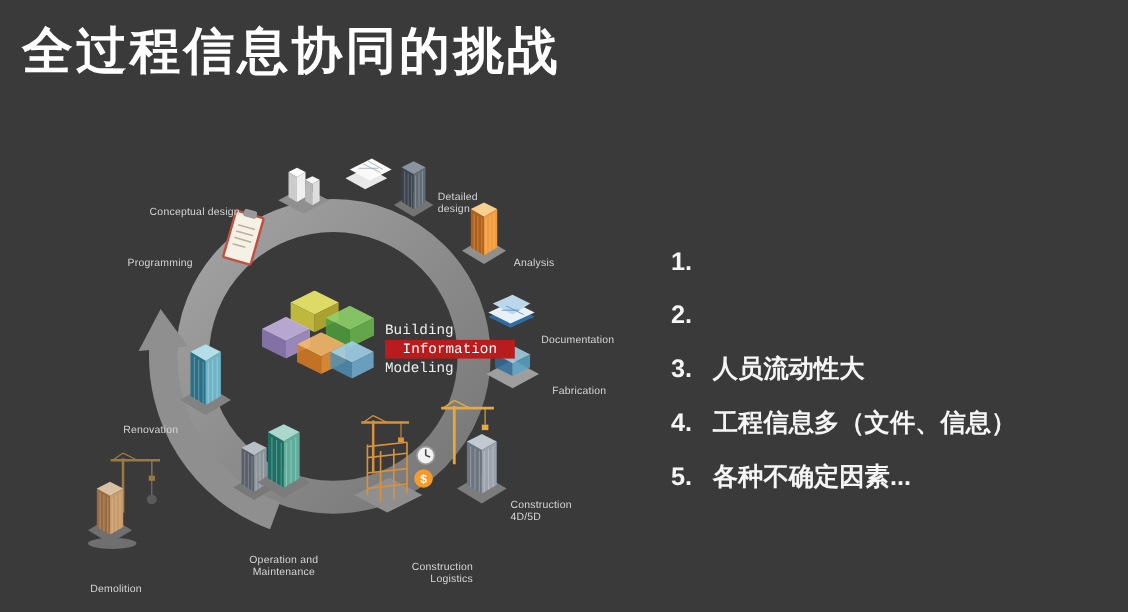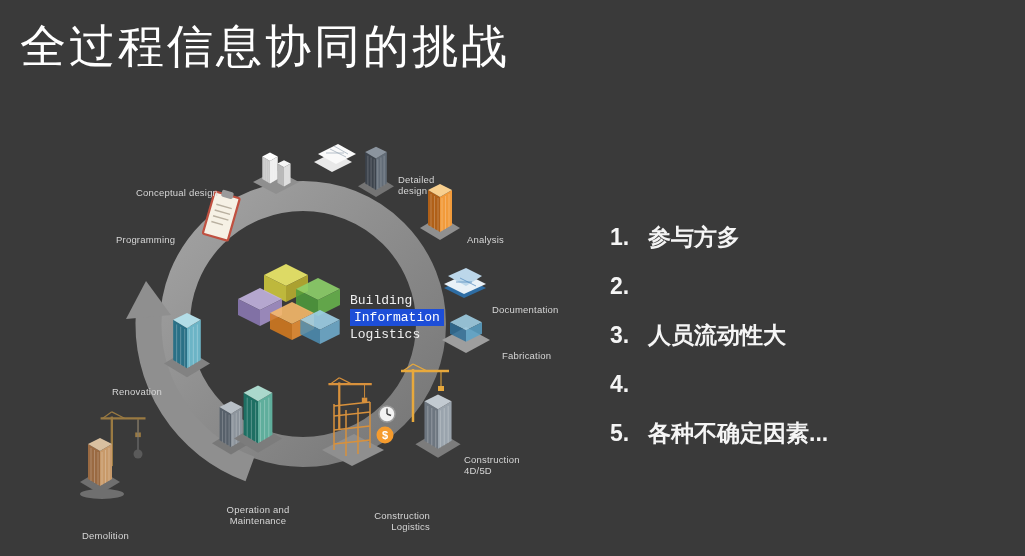--- a/index.html
+++ b/index.html
@@ -7,40 +7,40 @@
   body {
     background:#3a3a3a;
     font-family:"Liberation Sans","DejaVu Sans",sans-serif;
     position:relative;
     color:#fff;
   }
   .slide { position:absolute; inset:0; }
 
   .title {
     position:absolute; left:20px; top:20px;
-    font-size:46px; font-weight:400; color:#ffffff;
+    font-size:46px; font-weight:700; color:#ffffff;
     letter-spacing:3px; line-height:52px; white-space:nowrap;
   }
 
   
   .diagram { position:absolute; left:78px; top:126px; width:492px; height:420px; }
   .ring { position:absolute; left:0; top:0; }
   .st-icon { position:absolute; }
   .st-lbl {
     position:absolute; font-size:9.5px; line-height:11px;
     color:#d6d6d6; letter-spacing:0.2px;margin-top:28px;
   }
   .bim-cubes { position:absolute; }
   .bim-text {
     position:absolute; left:272px; top:166px;
     font-size:13px; line-height:17px; color:#efefef;font-family:Liberation Mono, monospace;
   }
   .bim-text .hl {
     display:inline-block; width:max-content;
-    background:#1d4ed8; color:#ffffff; padding:0 4px;
+    background:#b91c1c; color:#ffffff; padding:0 16px;
   }
 
   
   .challenges { position:absolute; left:610px; top:224px; width:400px; }
   .challenge {
     display:flex; align-items:flex-start;
     font-size:23px; line-height:27px; font-weight:600;
     color:#f5f5f5; margin-bottom:22px; white-space:nowrap;
   }
   .challenge .num { width:38px; flex:0 0 38px; }
@@ -186,50 +186,50 @@
       <use href="#cube" x="30" y="2" width="44" height="38" style="--t:#f0ec6a;--l:#d6cf3d;--r:#bfb42f"></use>
       <use href="#cube" x="62" y="16" width="44" height="38" style="--t:#8ed06a;--l:#4f9e3c;--r:#6ab84e"></use>
       <use href="#cube" x="4" y="26" width="44" height="38" style="--t:#c3b4e0;--l:#8e7bb8;--r:#a995cf"></use>
       <use href="#cube" x="36" y="40" width="44" height="38" style="--t:#f6b96a;--l:#d97c1e;--r:#f09335"></use>
       <use href="#cube" x="66" y="48" width="40" height="34" style="--t:#9fd0e8;--l:#4e8fb5;--r:#72b2d4"></use>
     </svg>
 
     <div class="bim-text">
       <div>Building</div>
       <div class="hl">Information</div>
-      <div>Logistics</div>
+      <div>Modeling</div>
     </div>
 
     <span class="st-lbl" style="left:58px;top:33px;width:112px;text-align:left">Conceptual design</span>
     <span class="st-lbl" style="left:320px;top:20px;width:52px">Detailed design</span>
     <span class="st-lbl" style="left:38px;top:80px;width:80px;text-align:left">Programming</span>
     <span class="st-lbl" style="left:389px;top:80px;width:60px">Analysis</span>
     <span class="st-lbl" style="left:414px;top:150px;width:78px">Documentation</span>
     <span class="st-lbl" style="left:424px;top:196px;width:60px">Fabrication</span>
     <span class="st-lbl" style="left:386px;top:300px;width:62px">Construction 4D/5D</span>
     <span class="st-lbl" style="left:282px;top:356px;width:70px;text-align:right">Construction Logistics</span>
     <span class="st-lbl" style="left:140px;top:350px;width:80px;text-align:center">Operation and Maintenance</span>
     <span class="st-lbl" style="left:4px;top:376px;width:60px">Demolition</span>
     <span class="st-lbl" style="left:26px;top:232px;width:58px;text-align:right">Renovation</span>
   </div>
 
   <div class="challenges">
     <div class="challenge">
       <span class="num">1.</span>
-      <span class="txt">参与方多</span>
     </div>
     <div class="challenge">
       <span class="num">2.</span>
     </div>
     <div class="challenge">
       <span class="num">3.</span>
       <span class="txt">人员流动性大</span>
     </div>
     <div class="challenge">
       <span class="num">4.</span>
+      <span class="txt">工程信息多（文件、信息）</span>
     </div>
     <div class="challenge">
       <span class="num">5.</span>
       <span class="txt">各种不确定因素...</span>
     </div>
   </div>
 
 </div>
 
 </body></html>

